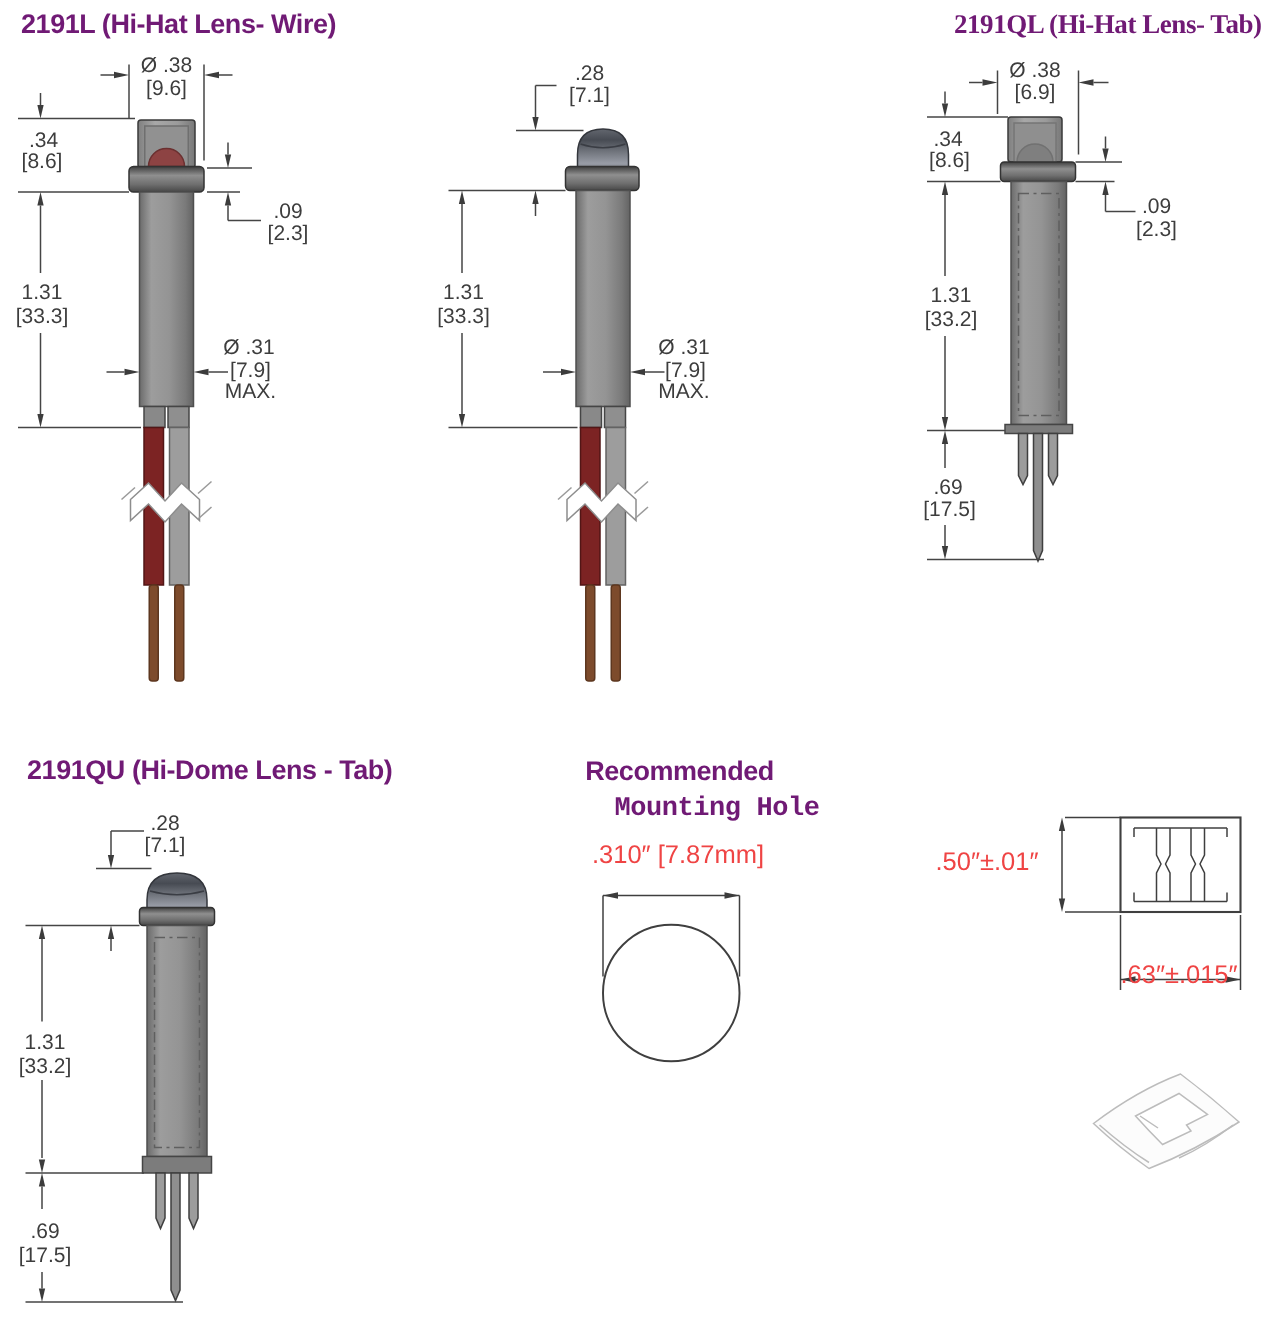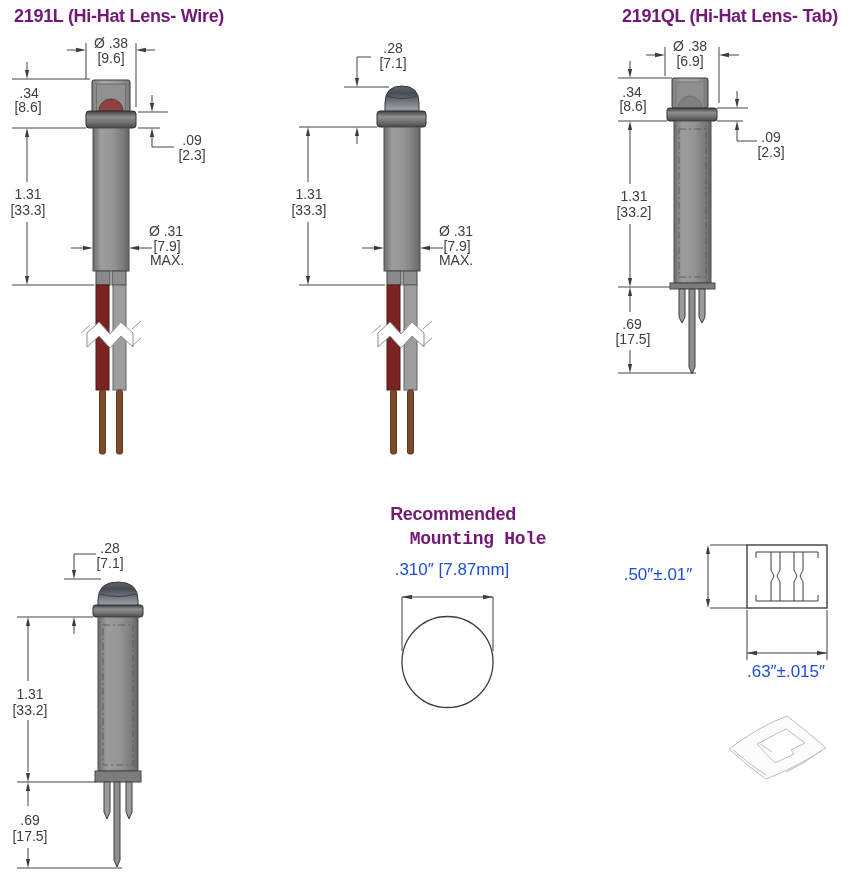--- a/index.html
+++ b/index.html
@@ -5,21 +5,21 @@
   * { margin:0; padding:0; box-sizing:border-box; }
   html,body { background:#ffffff; }
   body { font-family:"Liberation Sans", sans-serif; }
   .canvas { position:relative; width:850px; height:886px; background:#ffffff; overflow:hidden; }
   .art { position:absolute; left:0; top:0; }
   .tt { position:absolute; font-weight:bold; font-size:18px; line-height:19px; color:#701a75;
         white-space:nowrap; letter-spacing:-0.3px; }
   .tt-c { transform:translateX(-50%); }
   .dm { position:absolute; font-size:14px; line-height:14px; color:#3d3d3d;
         white-space:nowrap; transform:translateX(-50%); text-align:center; }
-  .dm2 { position:absolute; font-size:17px; line-height:17px; color:#1d4ed8;
+  .dm2 { position:absolute; font-size:17px; line-height:17px; color:#ef4444;
          white-space:nowrap; transform:translateX(-50%); }
 </style>
 </head>
 <body>
 
 <div class="canvas">
 
   <svg class="art" width="850" height="886" viewBox="0 0 850 886">
     <defs>
       <linearGradient id="gBody" x1="0" y1="0" x2="1" y2="0">
@@ -247,21 +247,22 @@
     <g stroke="#bcbcbc" fill="none">
       <path d="M729,749 Q758,727 787,716 Q807,731 826,748 Q797,767 766,779 Q746,765 729,749 Z" fill="#fcfcfc"></path>
       <path d="M733,750 Q750,765 766,775"></path>
       <path d="M822,750 Q804,764 786,772"></path>
       <path d="M757,744 L786,729 L805,743 L791,750 L794,754 L775,763 Q766,754 757,744 Z" fill="#ffffff"></path>
       <path d="M760,744 L772,752"></path>
     </g>
   </svg>
 
   <div class="tt" style="left:14px; top:7px;">2191L (Hi-Hat Lens- Wire)</div>
-  <div class="tt" style="left:622px; top:7px;">2191QL (Hi-Hat Lens- Tab)</div>
+  <div class="tt" style="left:636px; top:7px;font-family:Liberation Serif, serif;">2191QL (Hi-Hat Lens- Tab)</div>
+  <div class="tt" style="left:18px; top:504px;">2191QU (Hi-Dome Lens - Tab)</div>
   <div class="tt tt-c" style="left:453px; top:505px;">Recommended</div>
   <div class="tt tt-c" style="left:478px; top:530px;font-family:Liberation Mono, monospace;">Mounting Hole</div>
 
   <div class="dm" style="left:111px; top:36px;">Ø .38</div>
   <div class="dm" style="left:111px; top:51px;text-align:right;">[9.6]</div>
   <div class="dm" style="left:29px; top:86px;">.34</div>
   <div class="dm" style="left:28px; top:100px;">[8.6]</div>
   <div class="dm" style="left:28px; top:187px;">1.31</div>
   <div class="dm" style="left:28px; top:203px;">[33.3]</div>
   <div class="dm" style="left:192px; top:133px;">.09</div>
@@ -291,15 +292,15 @@
 
   <div class="dm" style="left:110px; top:541px;">.28</div>
   <div class="dm" style="left:110px; top:556px;">[7.1]</div>
   <div class="dm" style="left:30px; top:687px;">1.31</div>
   <div class="dm" style="left:30px; top:703px;">[33.2]</div>
   <div class="dm" style="left:30px; top:813px;">.69</div>
   <div class="dm" style="left:30px; top:829px;">[17.5]</div>
 
   <div class="dm2" style="left:452px; top:561px;">.310″ [7.87mm]</div>
   <div class="dm2" style="left:658px; top:566px;">.50″±.01″</div>
-  <div class="dm2" style="left:786px; top:663px;">.63″±.015″</div>
+  <div class="dm2" style="left:786px; top:641px;">.63″±.015″</div>
 
 </div>
 
 </body></html>

